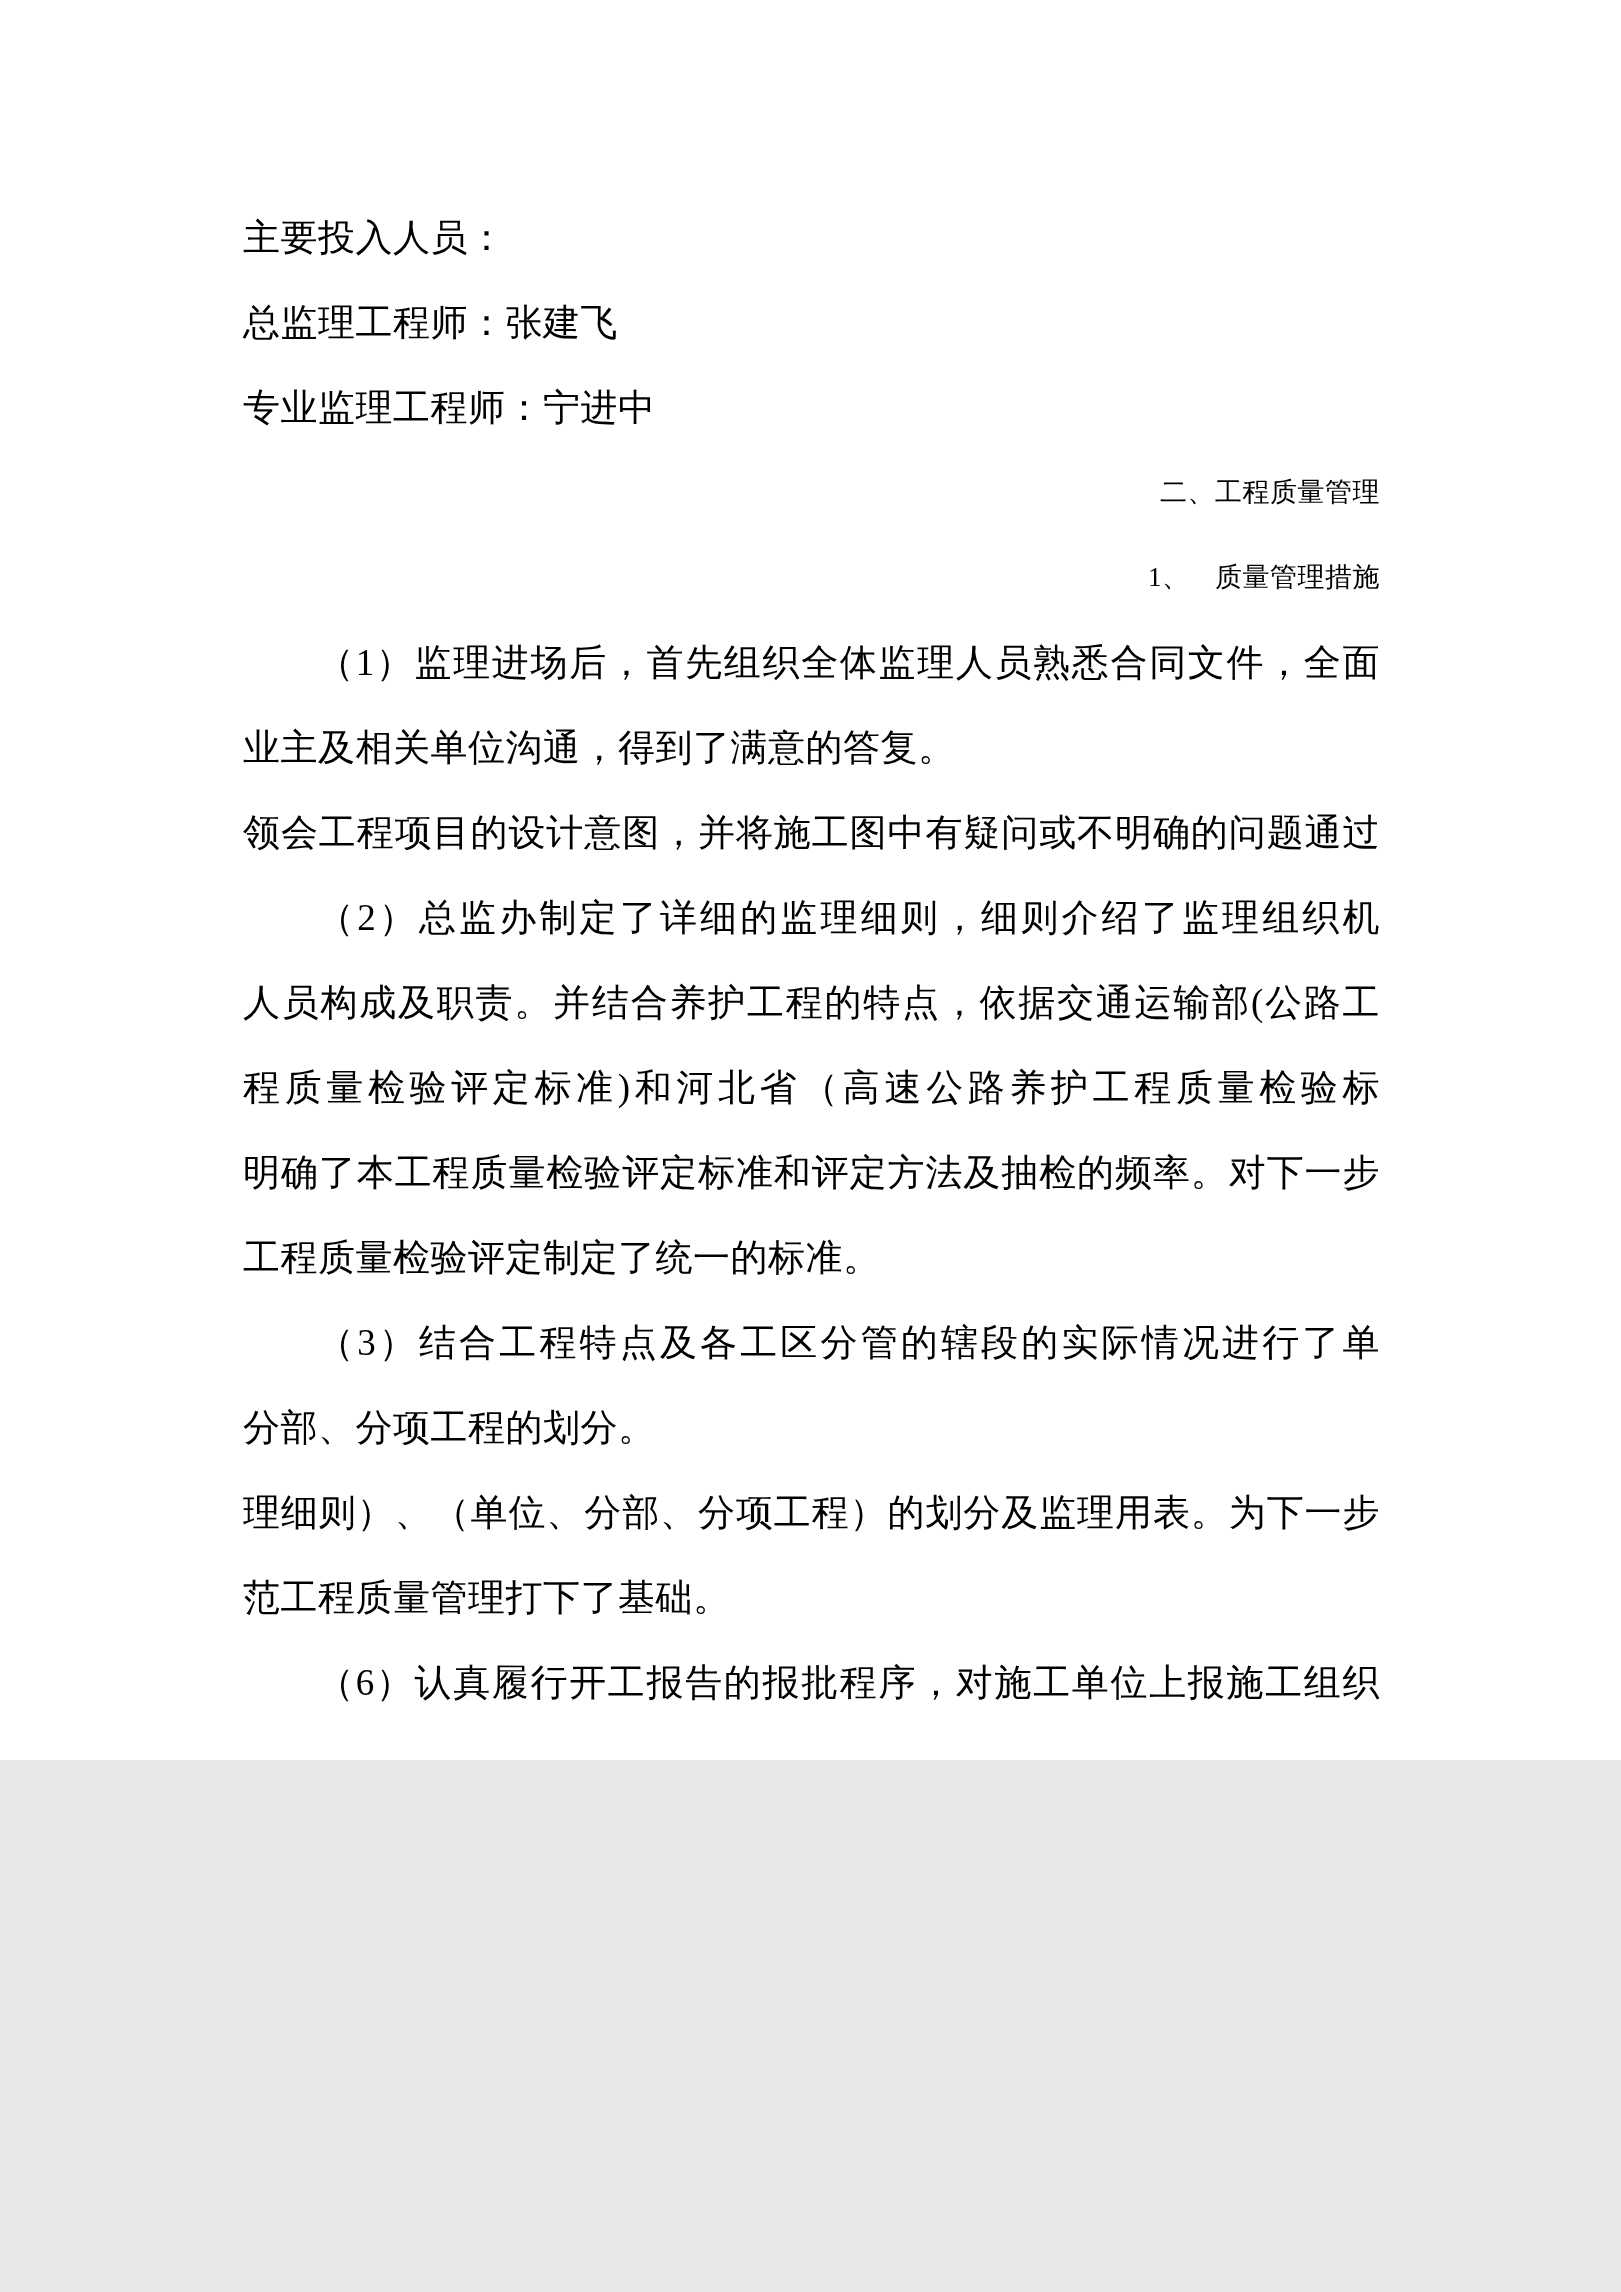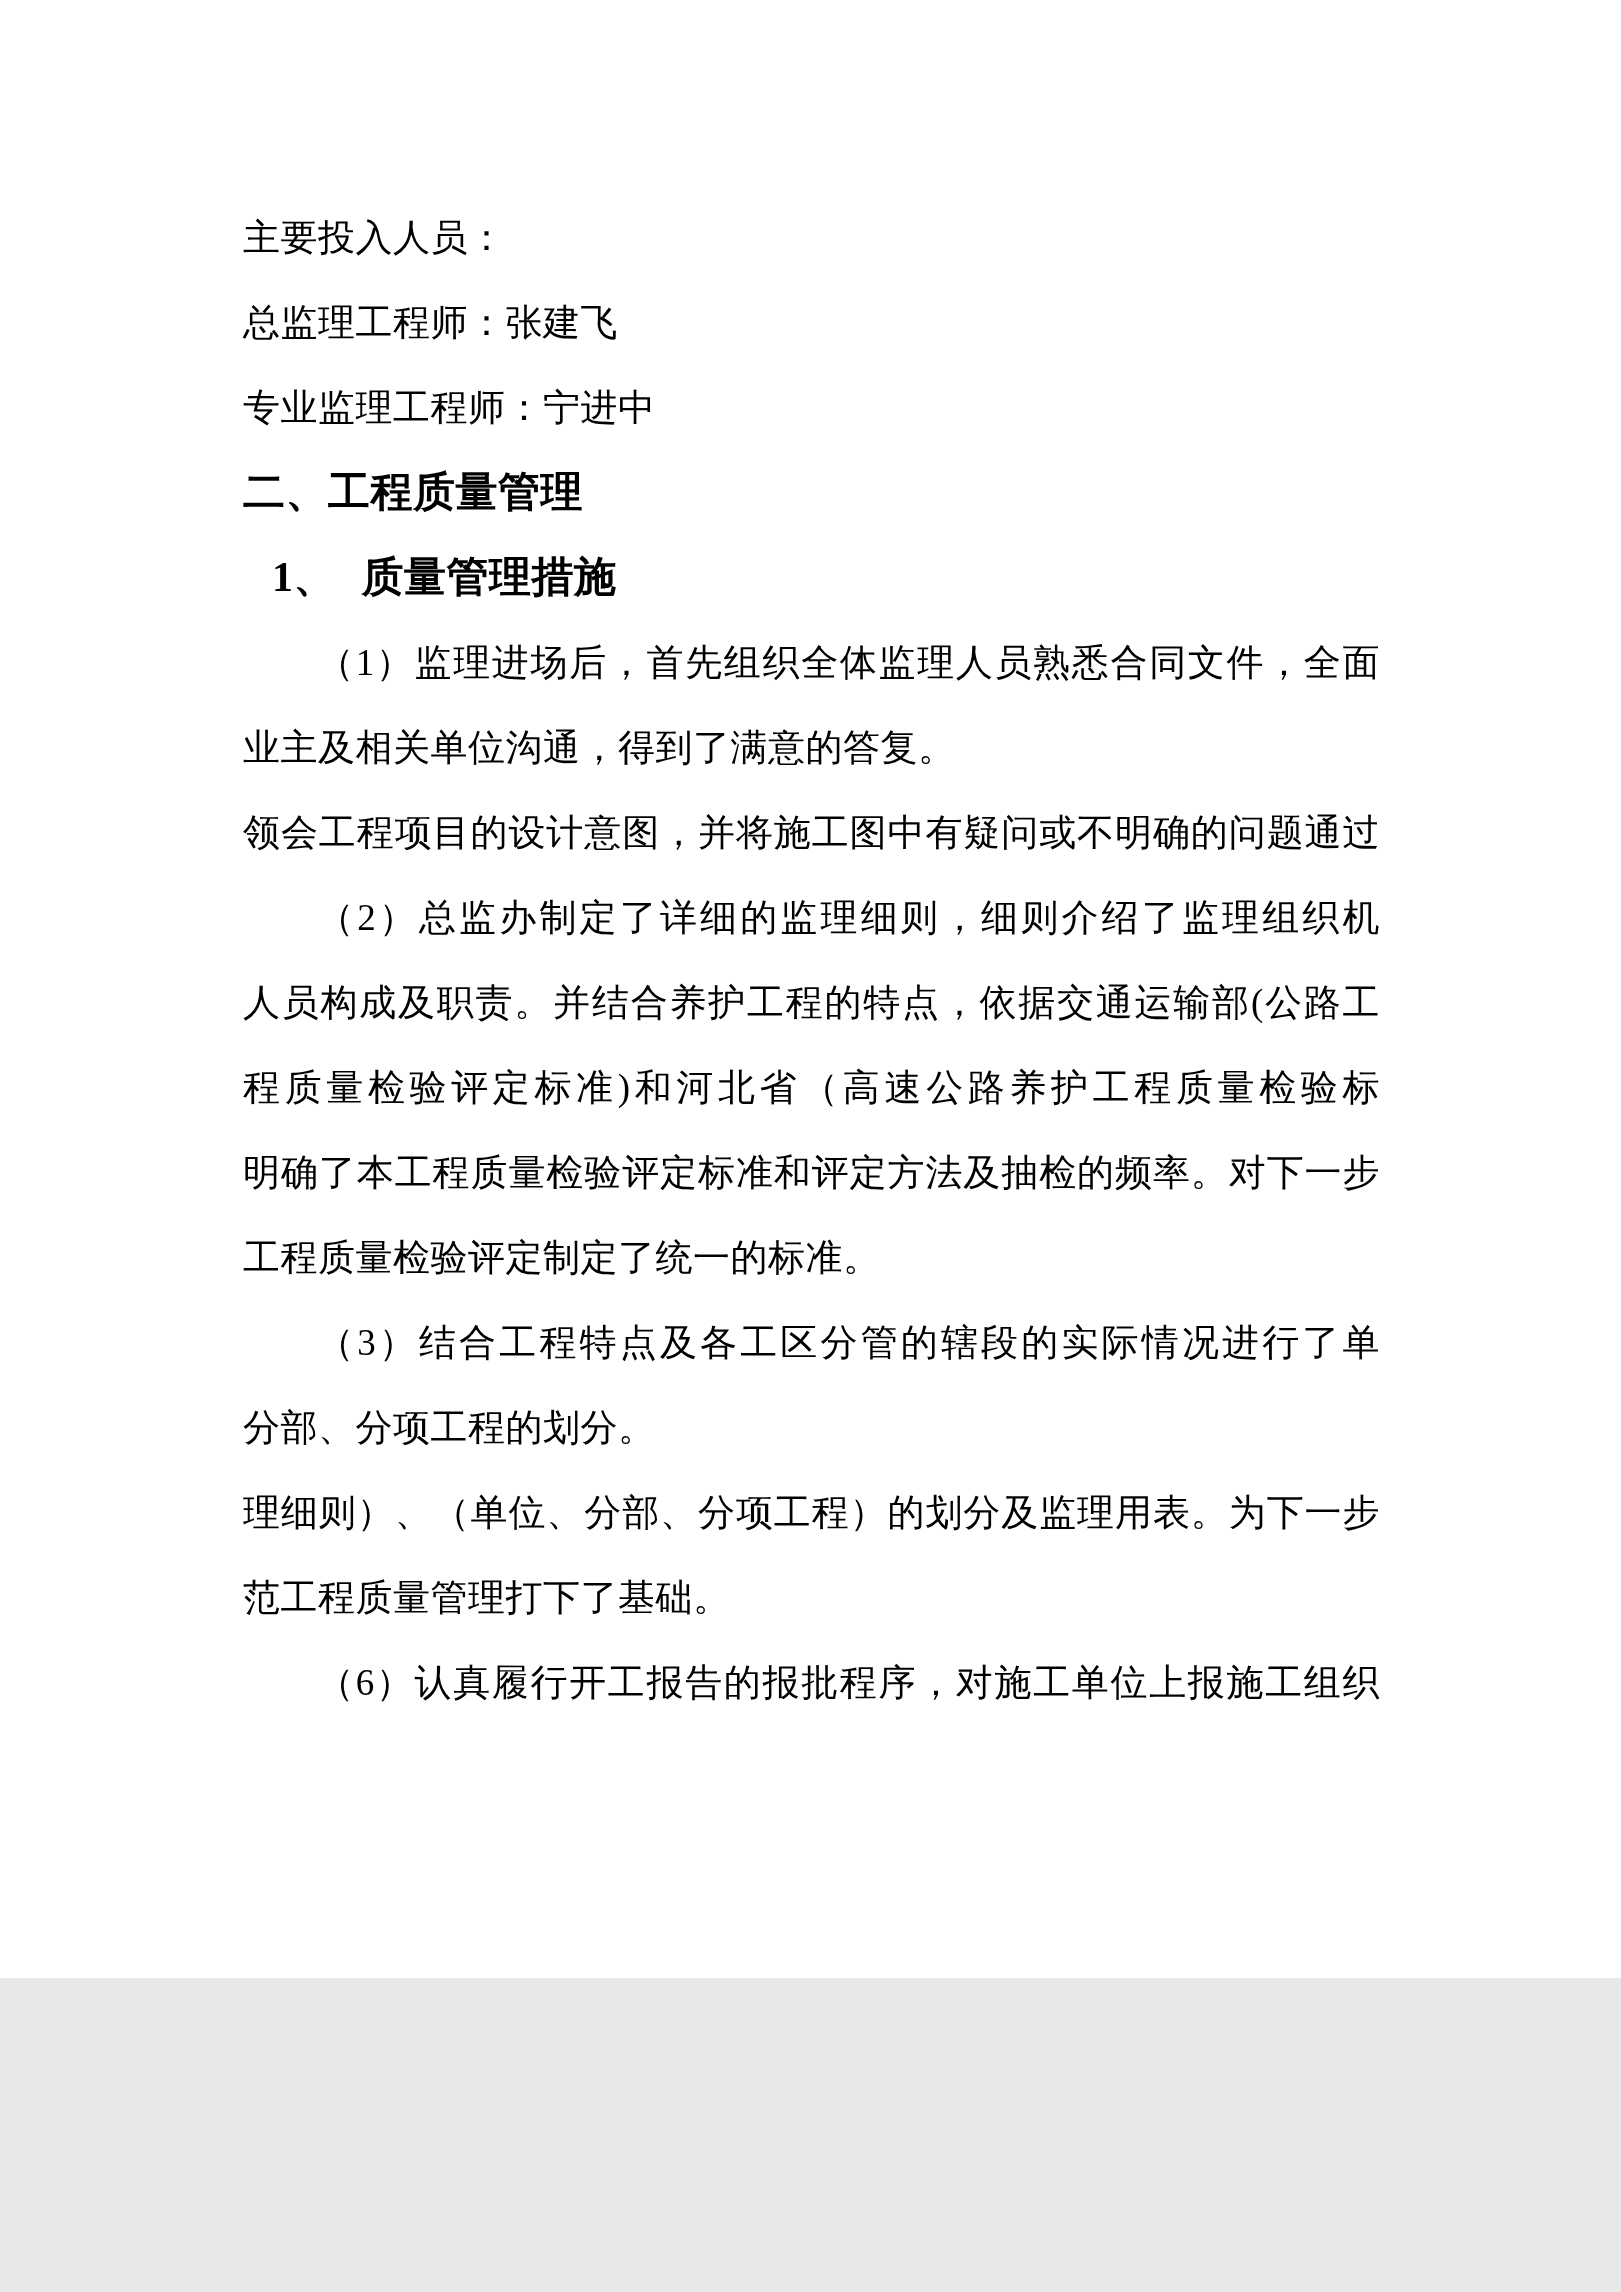--- a/index.html
+++ b/index.html
@@ -3,21 +3,21 @@
 <meta charset="utf-8">
 <style>
   html, body {
     margin: 0;
     padding: 0;
     background: #e8e8e8;
   }
   .page {
     position: relative;
     width: 1621px;
-    height: 1978px;
+    height: 1760px;
     background: #ffffff;
     font-family: "Liberation Serif", "DejaVu Serif", serif;
     color: #000000;
     overflow: hidden;
   }
   .content {
     position: absolute;
     left: 243px;
     top: 195px;
     width: 1137px;
@@ -32,22 +32,23 @@
   .line.justify {
     white-space: normal;
     text-align: justify;
     text-align-last: justify;
     overflow: hidden;
   }
   .line.indent {
     text-indent: 74px;
   }
   .line.h1, .line.h2 {
-    font-weight: bold;
-    font-size: 42px;
+    font-weight: normal;
+    font-size: 27px;
+    text-align: right;
   }
   .line.h2 {
     padding-left: 29px;
   }
   .line.h2 .num {
     margin-right: 25.5px;
   }
 </style>
 </head>
 <body>

